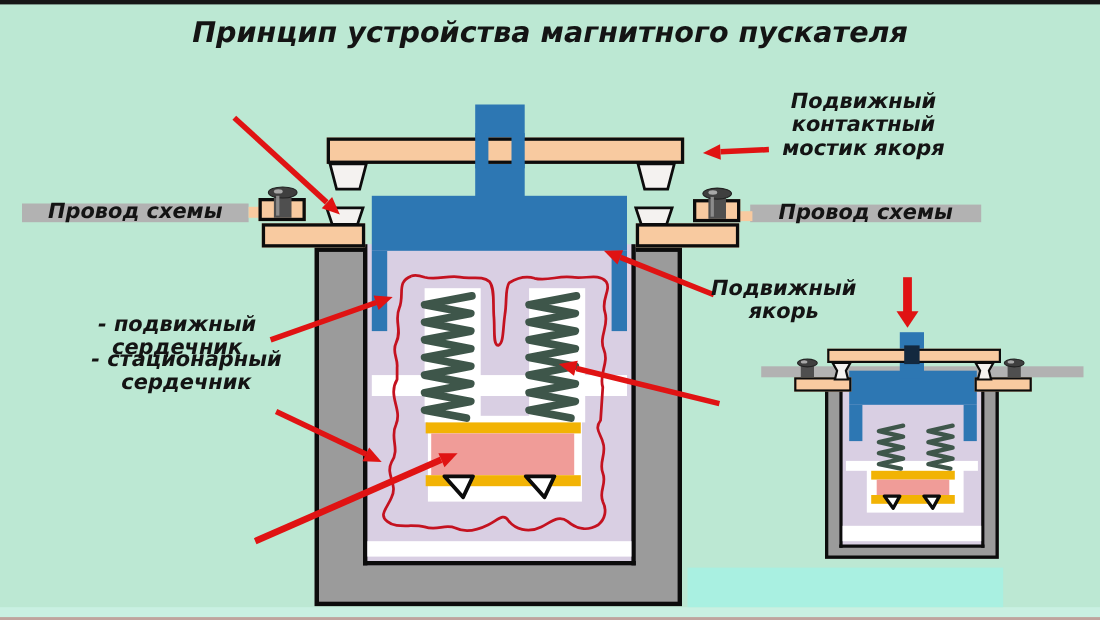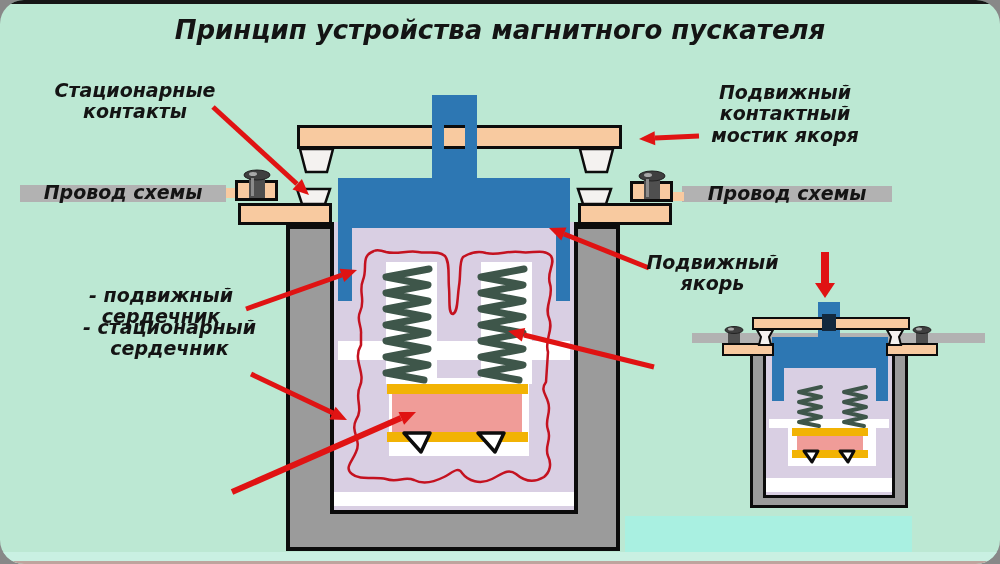--- a/index.html
+++ b/index.html
@@ -1,18 +1,18 @@
 <!DOCTYPE html>
 <html style="--bg: #bce8d3; --bg_bottom: #c9f0e2; --edge_bottom: #bfa49e; --top_bar: #161616; --blue: #2d77b3; --peach: #f8caa0; --gray_wire: #b2b2b2; --gray_case: #9b9b9b; --lavender: #d9cfe3; --white: #ffffff; --pink: #f09c98; --yellow: #f2b304; --spring: #3e564a; --red: #e01313; --red_line: #c41220; --slot: #13293f; --screw: #4f4f4f; --cyan_band: #a9f0e1; --text: #141414;"><head>
 <meta charset="utf-8">
 <style>
   html,body{margin:0;padding:0;background:#888;}
   #stage{position:relative;width:1000px;height:564px;overflow:hidden;
          background:var(--bg,#bce8d3);
-         font-family:"DejaVu Sans","Liberation Sans",sans-serif;border-radius:24px;}
+         font-family:"DejaVu Sans","Liberation Sans",sans-serif;}
   .abs{position:absolute;box-sizing:border-box;}
   .lbl{position:absolute;box-sizing:border-box;color:var(--text,#141414);
        font-weight:bold;font-style:italic;white-space:pre-line;
        font-size:19px;line-height:1.12;letter-spacing:0px;}
   .ctr{text-align:center;}
   .bar-txt{display:flex;align-items:center;justify-content:center;}
   svg.overlay{position:absolute;left:0;top:0;pointer-events:none;}
 </style>
 </head>
 <body>
@@ -162,22 +162,20 @@
     <g style="stroke:var(--red);fill:var(--red)">
       <line x1="654" y1="367" x2="524" y2="335" stroke-width="5"></line>
       <polygon points="508,331 525.2,328 521.8,341.6" stroke="none"></polygon>
     </g>
     <g style="stroke:var(--red);fill:var(--red)">
       <line x1="825" y1="252" x2="825" y2="284" stroke-width="8"></line>
       <polygon points="825,298 815,283 835,283" stroke="none"></polygon>
     </g>
   </svg>
 
-  <div class="lbl ctr" style="left:35px;top:80px;width:200px;">Стационарные
-контакты</div>
   <div class="lbl ctr" style="left:690px;top:82px;width:190px;">Подвижный
 контактный
 мостик якоря</div>
   <div class="lbl bar-txt" style="left:20px;top:184px;width:206px;height:18px;">Провод схемы</div>
   <div class="lbl bar-txt" style="left:682px;top:185px;width:210px;height:18px;">Провод схемы</div>
   <div class="lbl ctr" style="left:76px;top:285px;width:170px;">- подвижный
 сердечник</div>
   <div class="lbl ctr" style="left:72px;top:317px;width:195px;">- стационарный
 сердечник</div>
   <div class="lbl ctr" style="left:630px;top:252px;width:165px;">Подвижный

